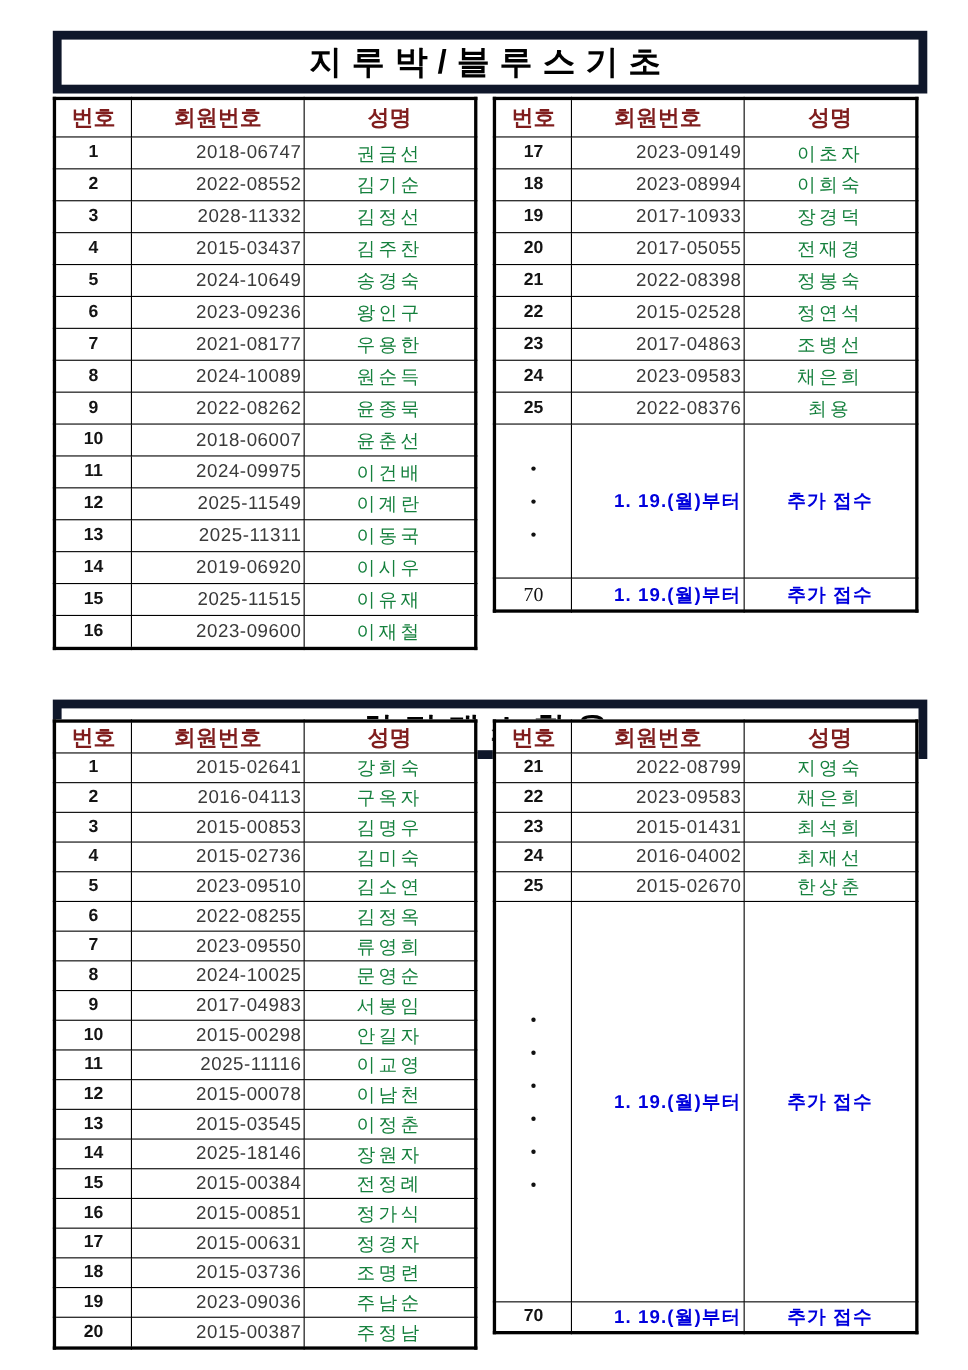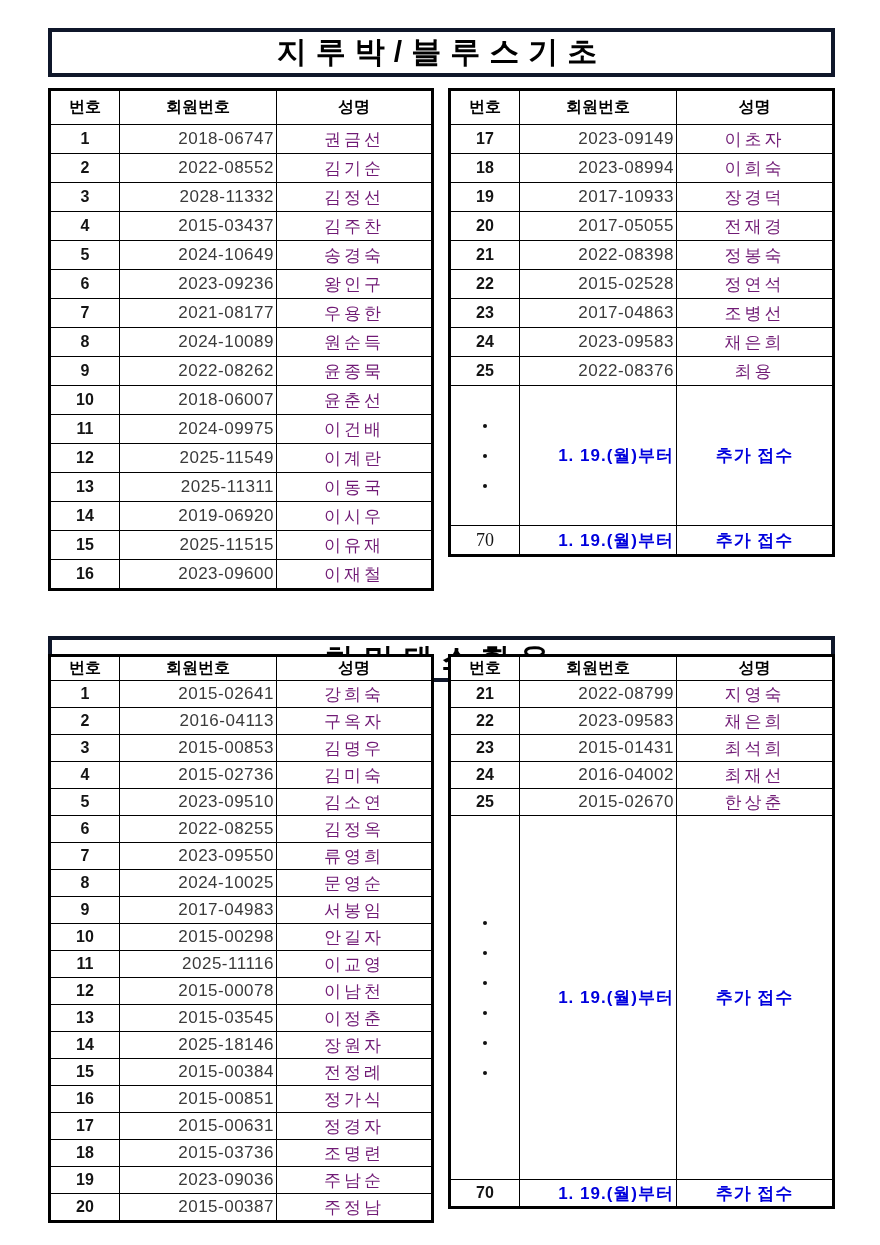--- a/index.html
+++ b/index.html
@@ -7,21 +7,21 @@
     position:relative;
     width:880px;height:1245px;
     background:#ffffff;
     font-family:"Liberation Sans", sans-serif;
     color:#000;
     overflow:hidden;
   }
   .title-box{
     position:absolute;
     left:48px;width:779px;
-    border:4px solid #0f172a;
+    border:8px solid #0f172a;
     background:#fff;
     display:flex;align-items:center;justify-content:center;text-align:center;
   }
   .title-box.t1{top:28px;height:41px;}
   .title-box.t2{top:636px;height:38px;}
   .title-text{
     font-size:30px;font-weight:bold;
     letter-spacing:9px;
     white-space:nowrap;
   }
@@ -41,25 +41,25 @@
     padding:0 2px;
     text-align:center;
     vertical-align:middle;
     overflow:hidden;
   }
   table.s0 th{height:33px;}
   table.s1 th{height:23px;}
   table.s0 td{height:28px;}
   table.s1 td{height:26px;}
   .member-table th{
-    font-size:16px;font-weight:bold;color:#000000;
+    font-size:20px;font-weight:bold;color:#7f1d1d;
   }
   td.no-cell{font-size:16px;font-weight:bold;color:#141414;}
   td.member-cell{font-size:17px;color:#3a3a3a;letter-spacing:0.5px;text-align:right;}
-  td.name-cell{font-size:17px;color:#701a75;letter-spacing:3px;}
+  td.name-cell{font-size:17px;color:#15803d;letter-spacing:3px;}
   td.blue{color:#0000dd !important;font-weight:bold;letter-spacing:1px;}
   td.serif-no{font-family:"Liberation Serif", serif;font-weight:normal;font-size:18px;}
   td.bold-no{font-weight:bold;font-size:16px;}
   .dots-stack{
     display:flex;flex-direction:column;align-items:center;justify-content:center;
     gap:26px;width:100%;
   }
   .dot{
     width:4px;height:4px;border-radius:50%;
     background:#111;

